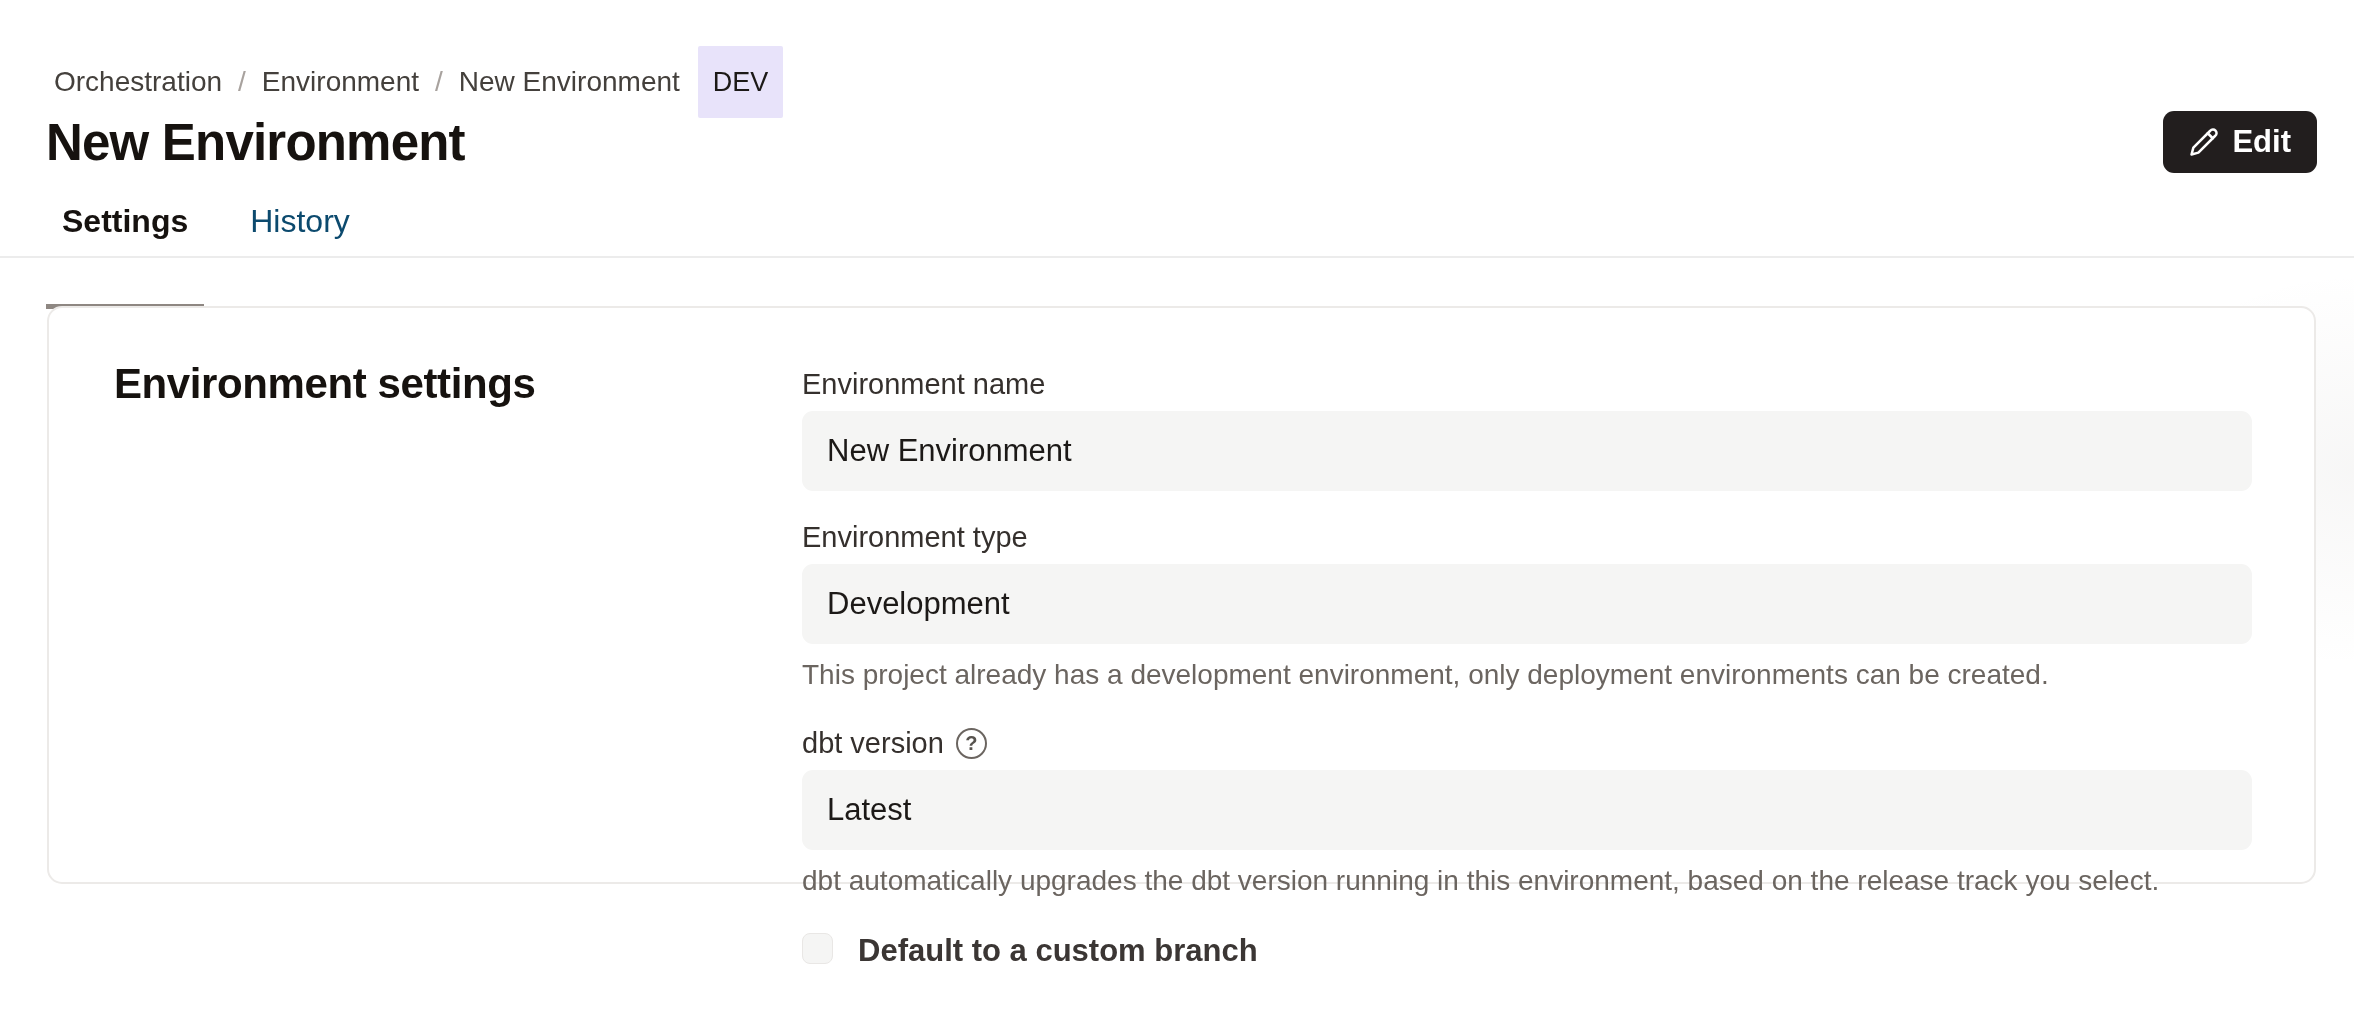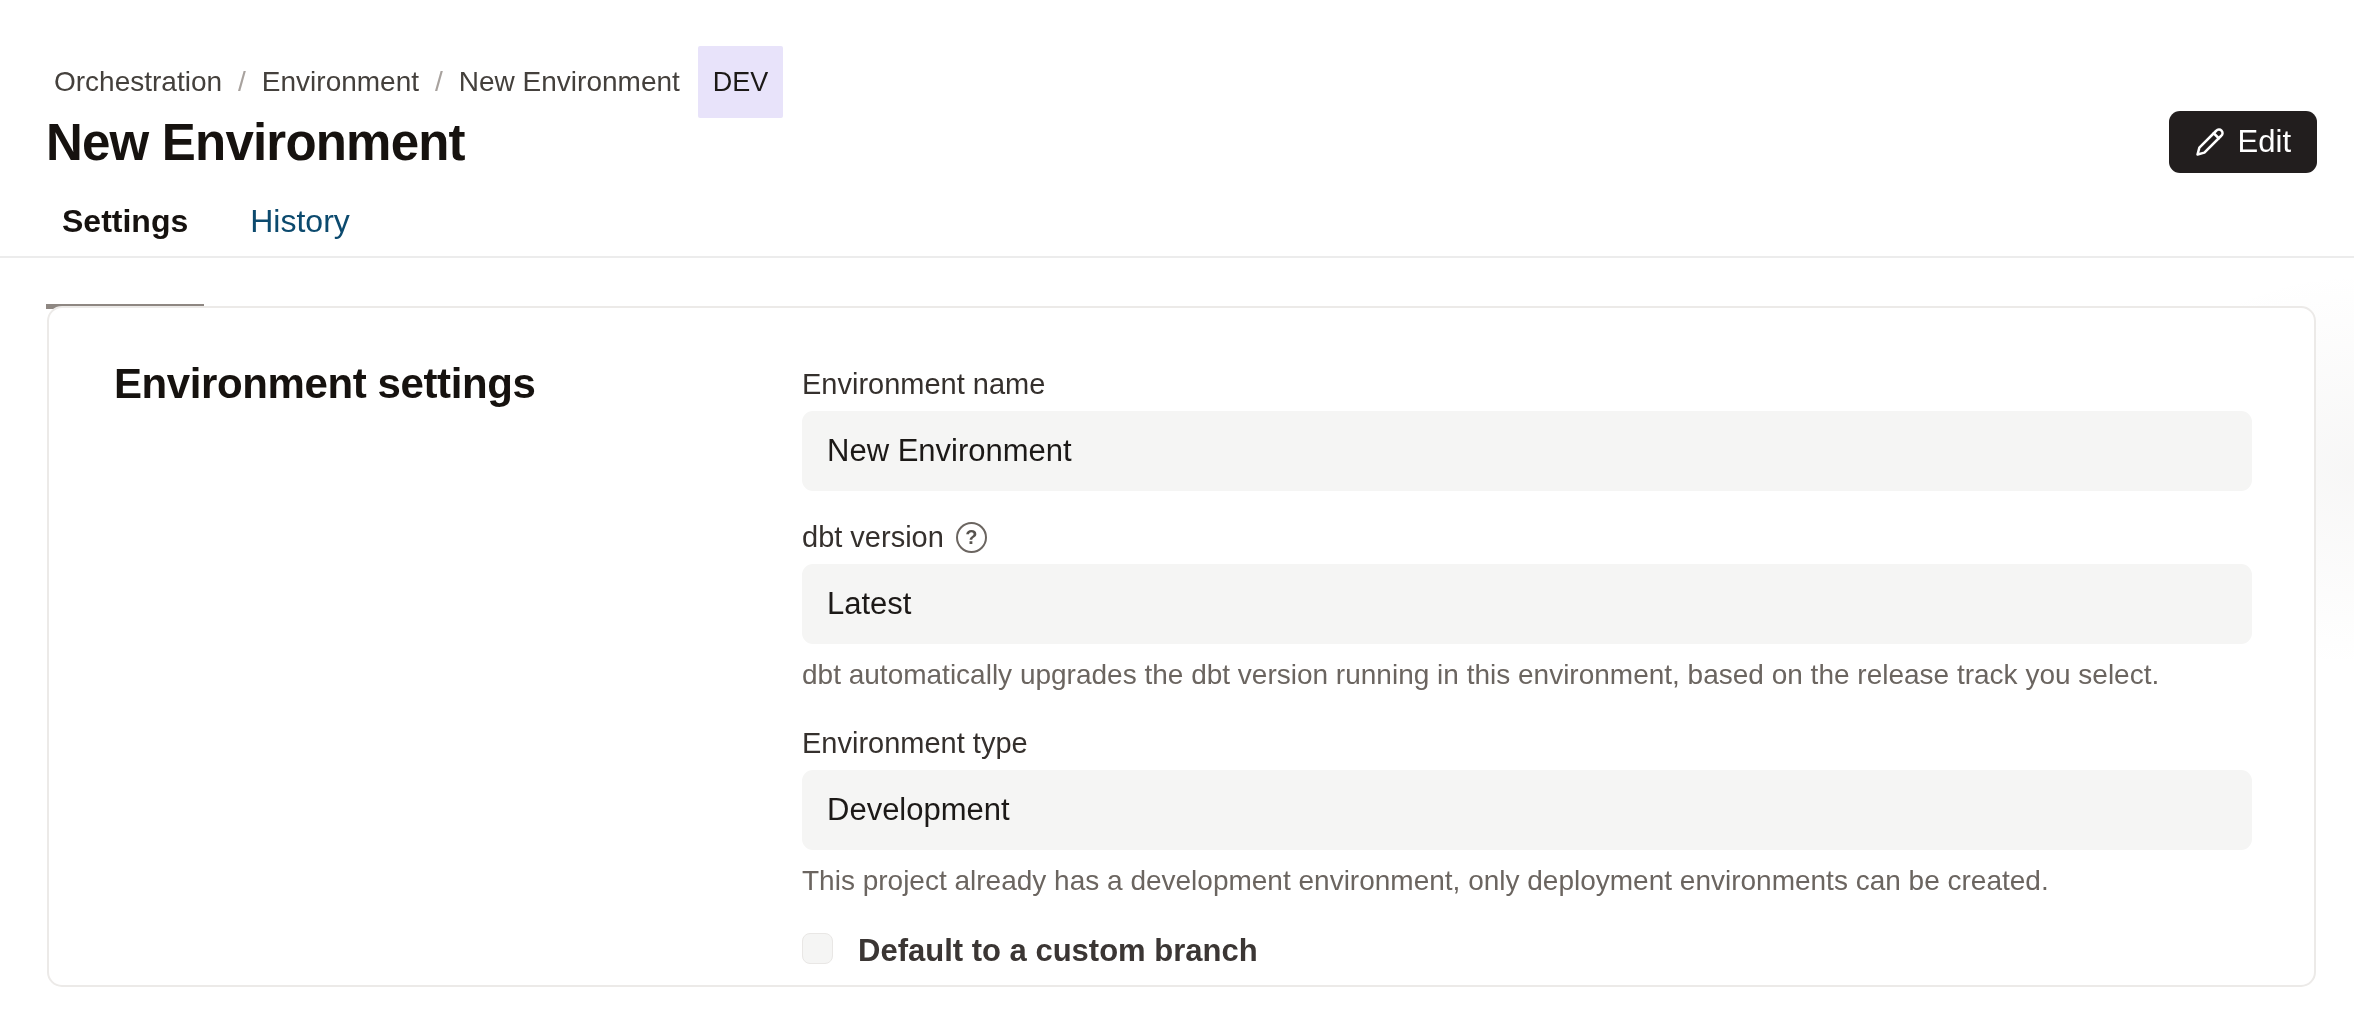--- a/index.html
+++ b/index.html
@@ -37,21 +37,21 @@
     position: absolute; left: 46px; right: 37px; top: 110px; height: 64px;
     display: flex; justify-content: space-between; align-items: center;
   }
   .page-title {
     margin: 0; font-size: 51px; font-weight: 700; letter-spacing: -0.8px; color: #16120f;
   }
   .edit-btn {
     height: 62px; padding: 0 26px;
     background: var(--button-bg, #221e1e);
     color: #ffffff; border: none; border-radius: 11px;
-    font-family: inherit; font-size: 31px; font-weight: 400;
+    font-family: inherit; font-size: 31px; font-weight: 700;
     display: flex; align-items: center; gap: 13px;
     cursor: pointer;
   }
   .edit-btn svg { display: block; }
 
   
   .tabs {
     position: absolute; left: 46px; top: 201px; height: 55px;
     display: flex; gap: 30px; font-size: 32px;
   }
@@ -72,21 +72,21 @@
     background: #ececec;
   }
   .right-glow {
     position: absolute; right: 0; top: 258px; width: 260px; height: 470px;
     background: radial-gradient(ellipse 130% 60% at 100% 45%, rgba(120,115,110,0.06), rgba(120,115,110,0) 70%);
     pointer-events: none;
   }
 
   
   .card {
-    position: absolute; left: 47px; top: 306px; width: 2269px; height: 681px;
+    position: absolute; left: 47px; top: 306px; width: 2269px; height: 578px;
     background: #ffffff;
     border: 2px solid #eceae8;
     border-radius: 15px;
   }
   .section-heading {
     position: absolute; left: 65px; top: 52px;
     margin: 0; font-size: 42px; font-weight: 600; letter-spacing: -0.4px; color: #16120f;
   }
   .form { position: absolute; left: 753px; top: 60px; width: 1450px; }
 
@@ -175,34 +175,34 @@
 
     <div class="field">
       <div class="field-label">
         <span>Environment name</span>
       </div>
       <input class="text-input" readonly="" value="New Environment" style="">
     </div>
 
     <div class="field with-helper">
       <div class="field-label">
+        <span>Environment type</span>
+      </div>
+      <input class="text-input" readonly="" value="Development" style="">
+      <div class="helper">This project already has a development environment, only deployment environments can be created.</div>
+    </div>
+
+    <div class="field with-helper">
+      <div class="field-label">
         <span>dbt version</span>
         <span class="help-icon">?</span>
       </div>
       <input class="text-input" readonly="" value="Latest" style="">
       <div class="helper">dbt automatically upgrades the dbt version running in this environment, based on the release track you select.</div>
     </div>
 
-    <div class="field with-helper">
-      <div class="field-label">
-        <span>Environment type</span>
-      </div>
-      <input class="text-input" readonly="" value="Development" style="">
-      <div class="helper">This project already has a development environment, only deployment environments can be created.</div>
-    </div>
-
     <div class="checkbox-row">
       <span class="checkbox"></span>
       <span class="checkbox-label">Default to a custom branch</span>
     </div>
 
   </div>
 </section>
 
 </body></html>

